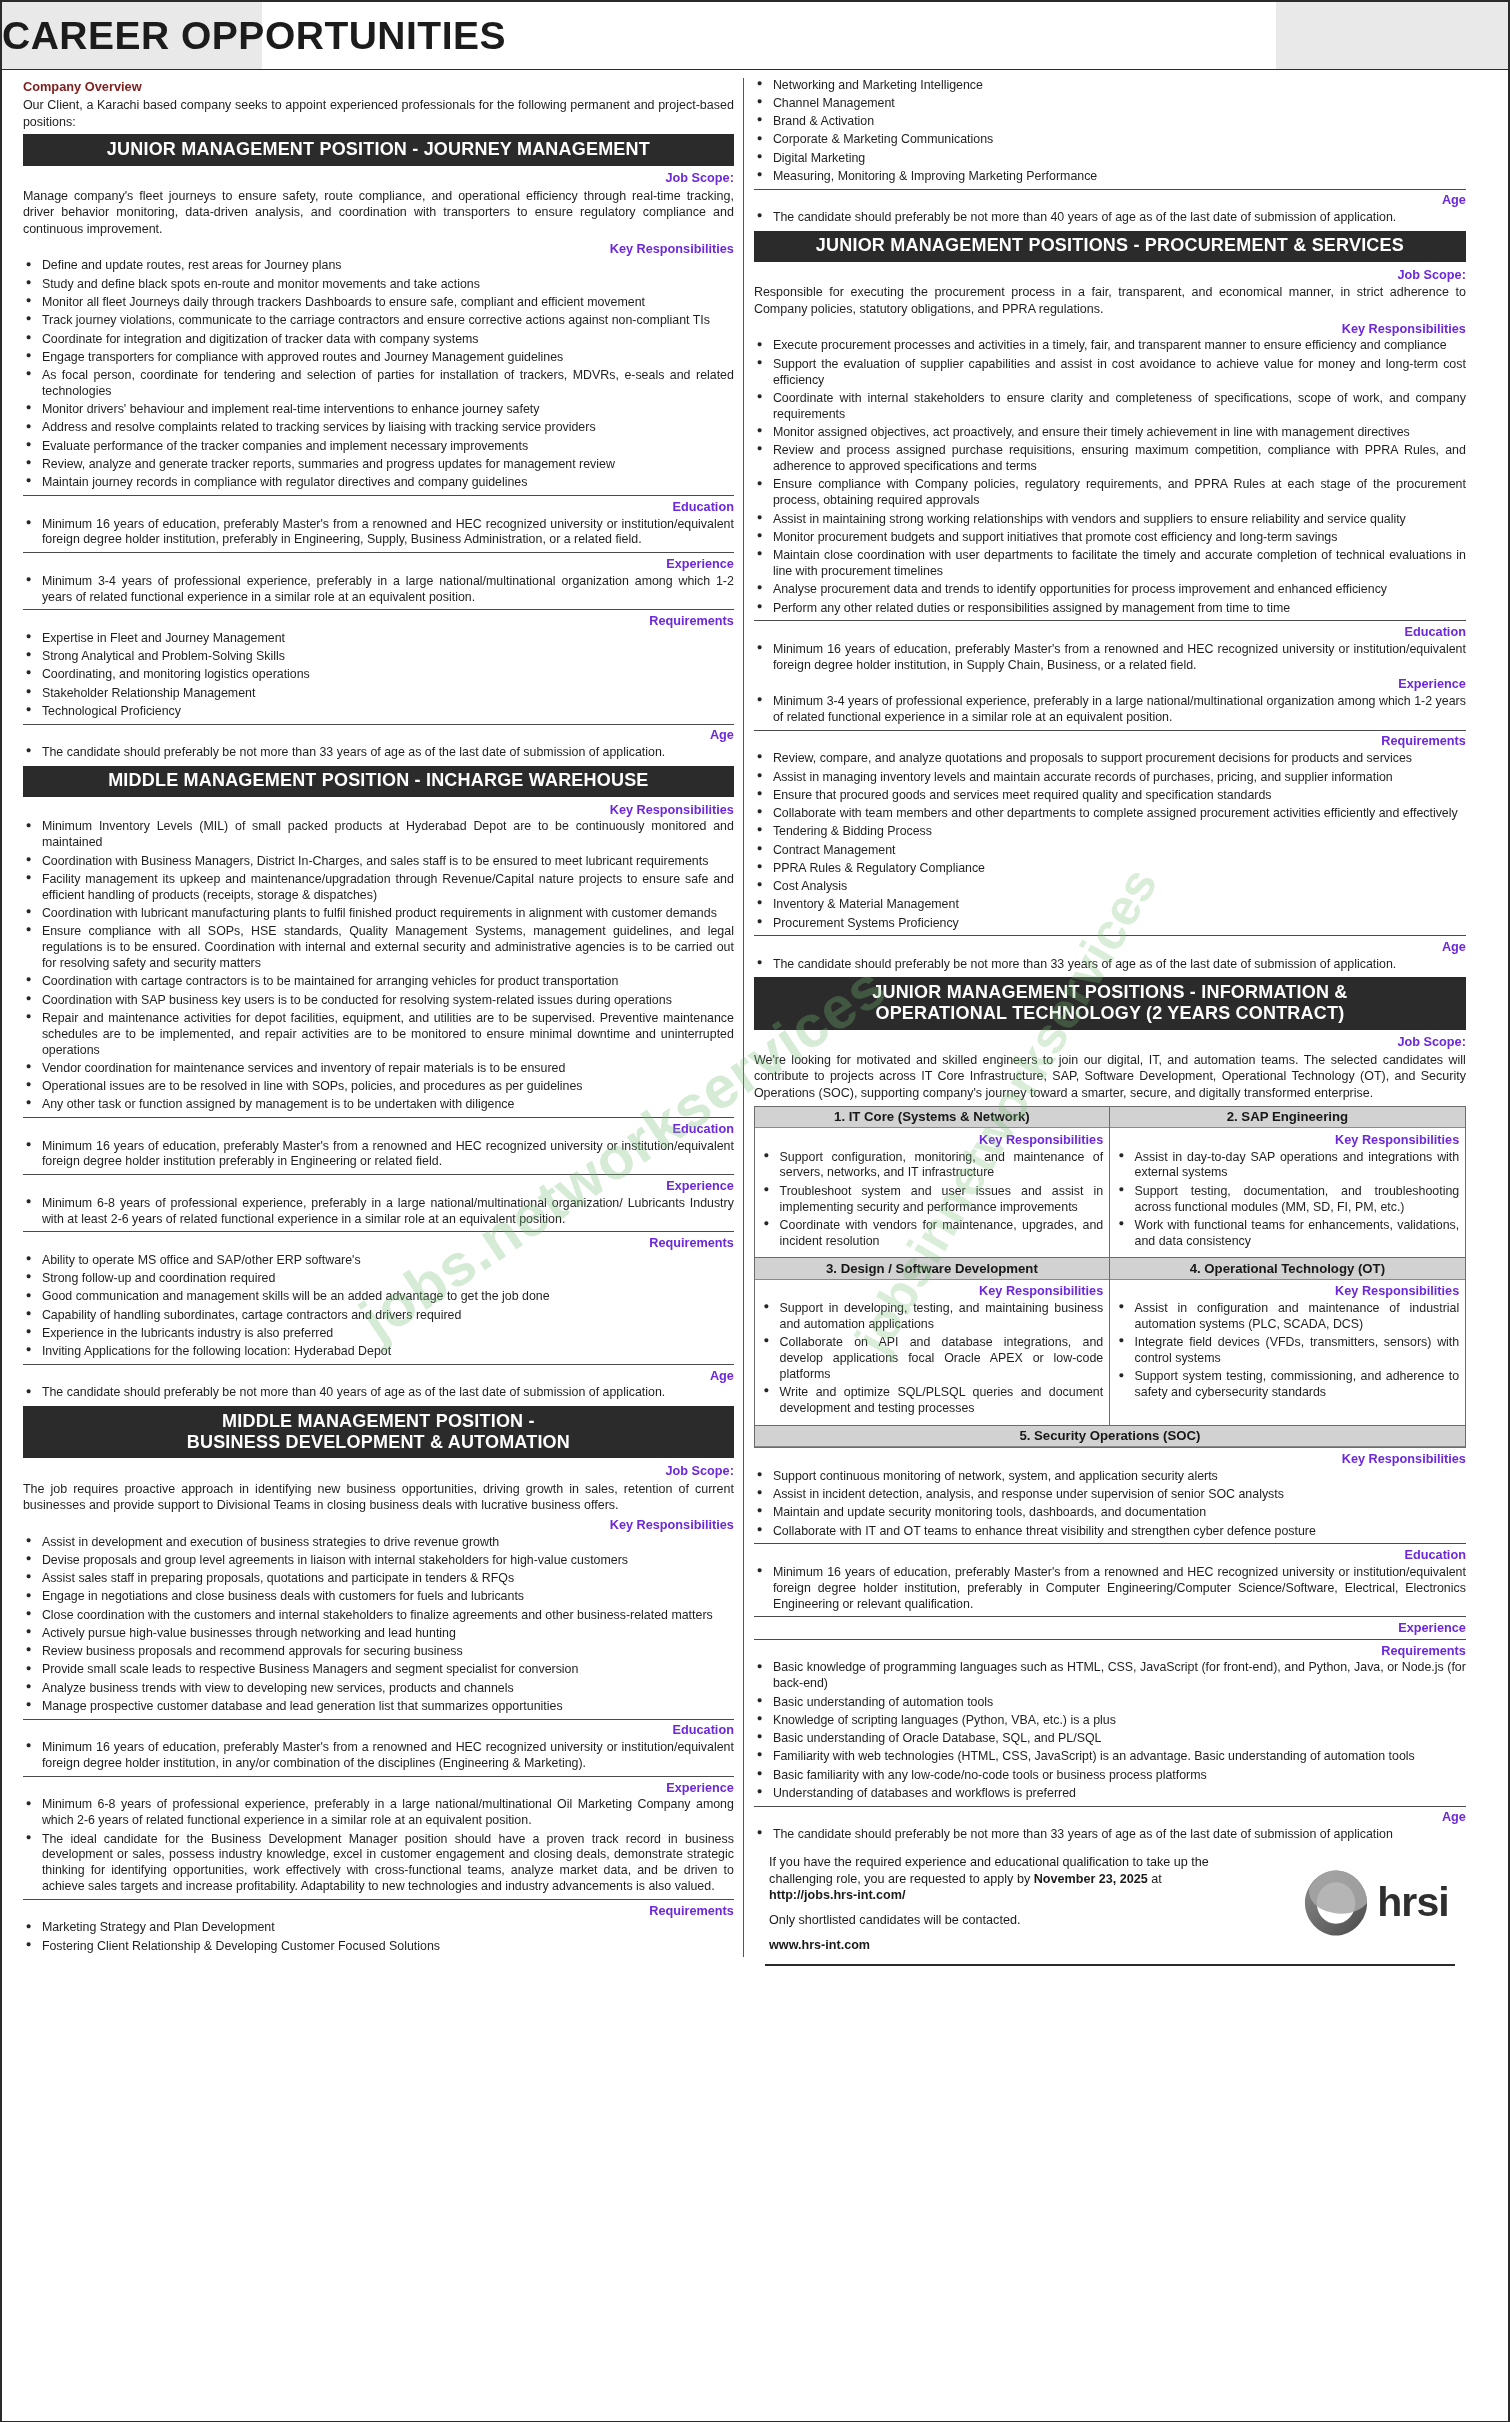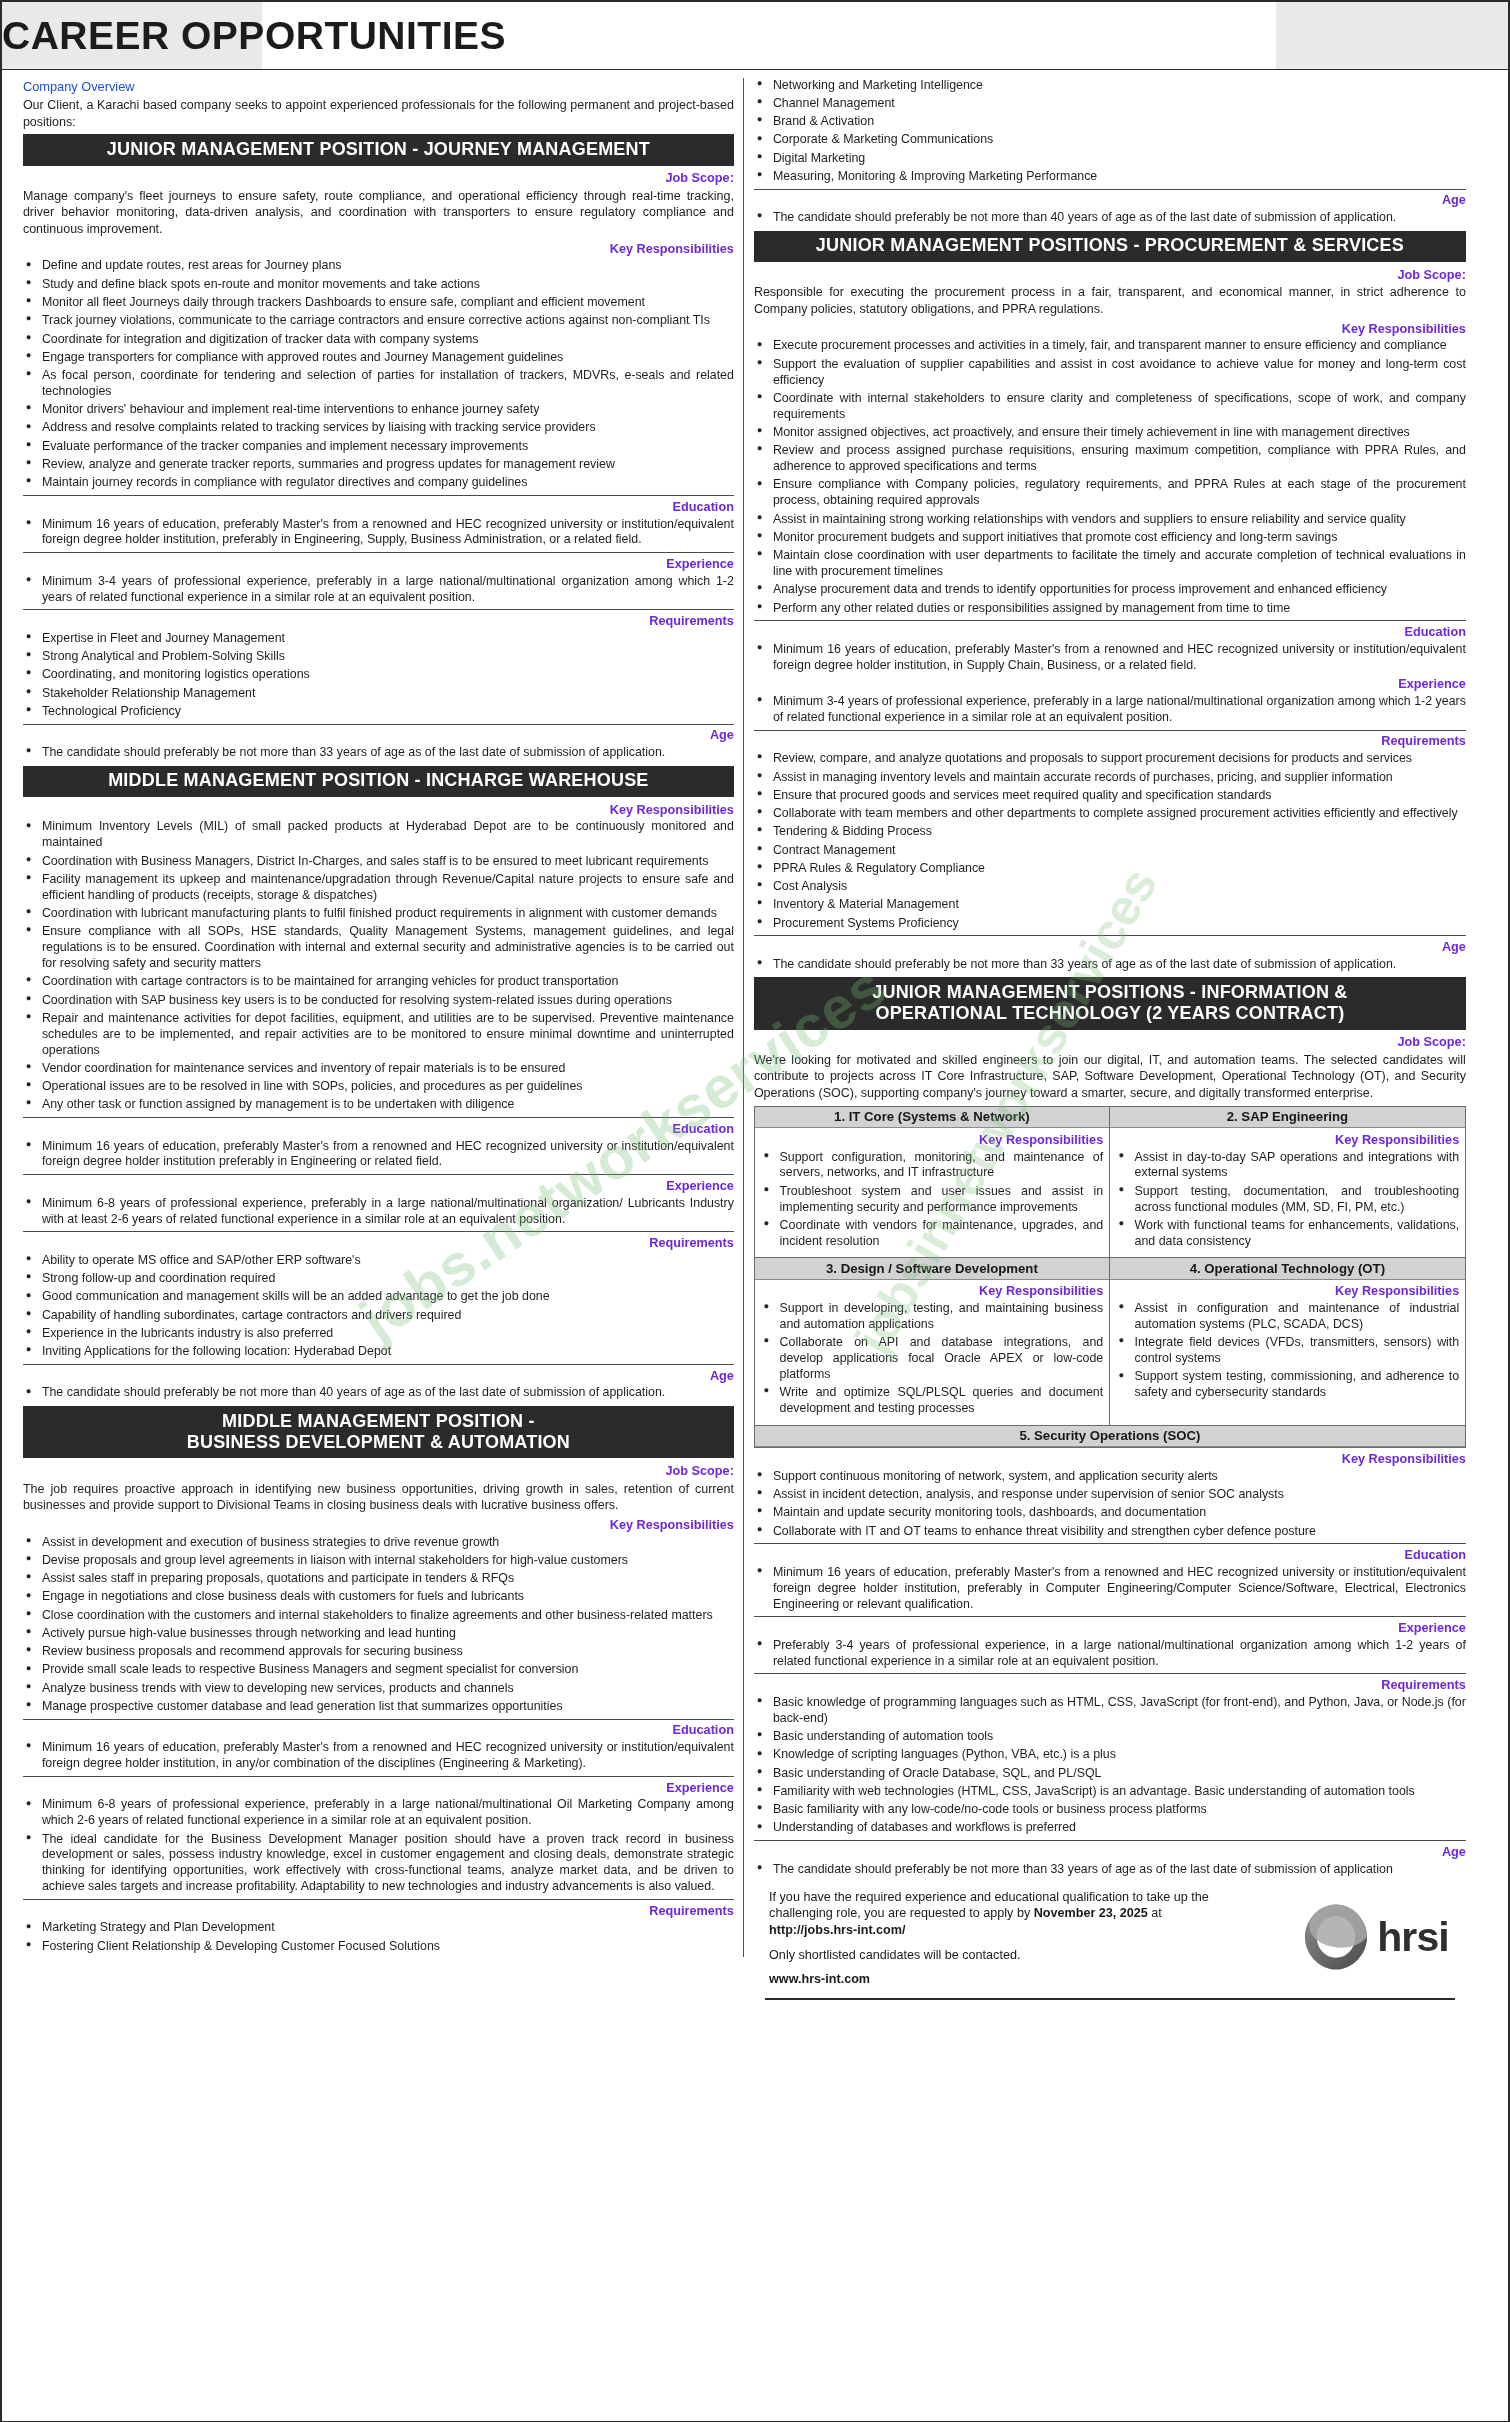--- a/index.html
+++ b/index.html
@@ -53,23 +53,23 @@
     align-items: flex-start;
   }
   .col {
     width: 731px;
     padding: 0 9.5px;
   }
   .col.left { border-right: 1.9px solid #555; }
   
   .kicker {
     font-size: 12.8px;
-    font-weight: 400;
+    font-weight: 700;
     margin: 1.9px 0 2.8px 0;
-    color:#1d4ed8;
+    color:#7f1d1d;
   }
   .para {
     font-size: 12.5px;
     line-height: 1.30;
     text-align: justify;
     margin: 0 0 4.7px 0;
     color:#1f1f1f;
   }
   .job-banner {
     background: #2b2b2b;
@@ -474,23 +474,20 @@
           <li>Maintain and update security monitoring tools, dashboards, and documentation</li>
           <li>Collaborate with IT and OT teams to enhance threat visibility and strengthen cyber defence posture</li>
         </ul>
       <hr class="rule">
       <div class="sec-head">Education</div>
       <ul class="bul">
           <li>Minimum 16 years of education, preferably Master's from a renowned and HEC recognized university or institution/equivalent foreign degree holder institution, preferably in Computer Engineering/Computer Science/Software, Electrical, Electronics Engineering or relevant qualification.</li>
         </ul>
       <hr class="rule">
       <div class="sec-head">Experience</div>
-      <ul class="bul">
-          <li>Preferably 3-4 years of professional experience, in a large national/multinational organization among which 1-2 years of related functional experience in a similar role at an equivalent position.</li>
-        </ul>
       <hr class="rule">
       <div class="sec-head">Requirements</div>
       <ul class="bul">
           <li>Basic knowledge of programming languages such as HTML, CSS, JavaScript (for front-end), and Python, Java, or Node.js (for back-end)</li>
           <li>Basic understanding of automation tools</li>
           <li>Knowledge of scripting languages (Python, VBA, etc.) is a plus</li>
           <li>Basic understanding of Oracle Database, SQL, and PL/SQL</li>
           <li>Familiarity with web technologies (HTML, CSS, JavaScript) is an advantage. Basic understanding of automation tools</li>
           <li>Basic familiarity with any low-code/no-code tools or business process platforms</li>
           <li>Understanding of databases and workflows is preferred</li>

